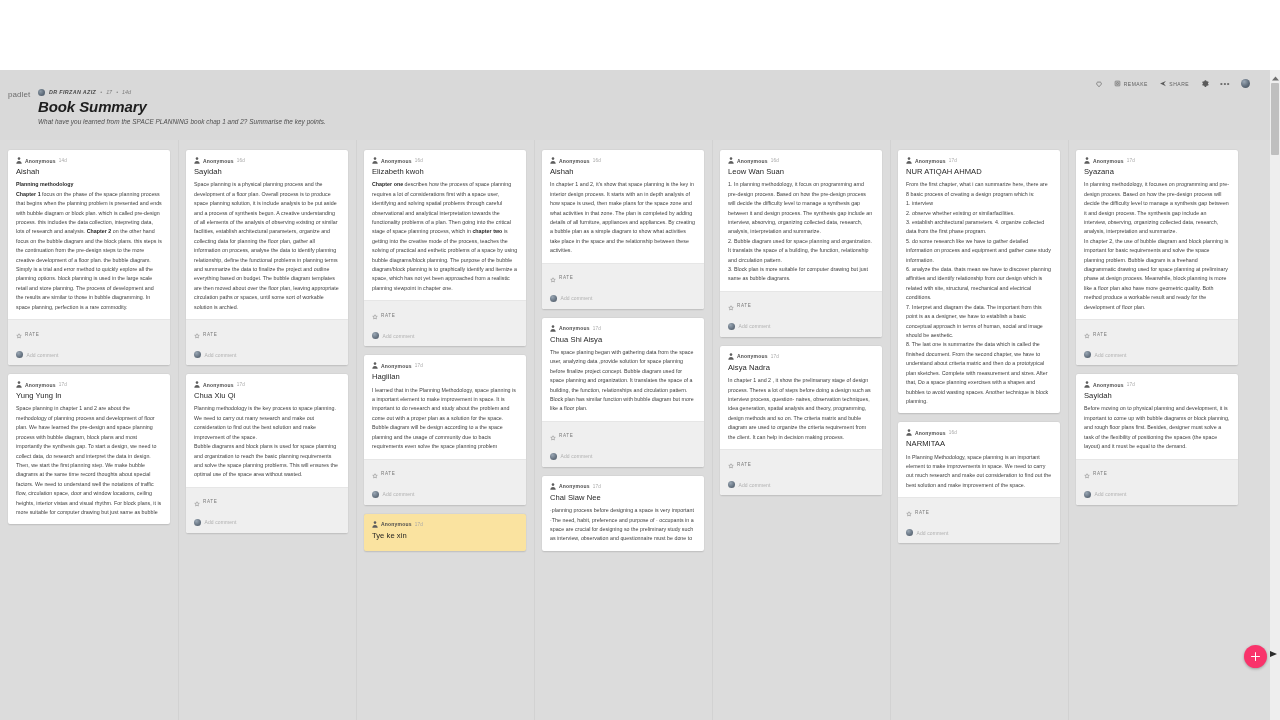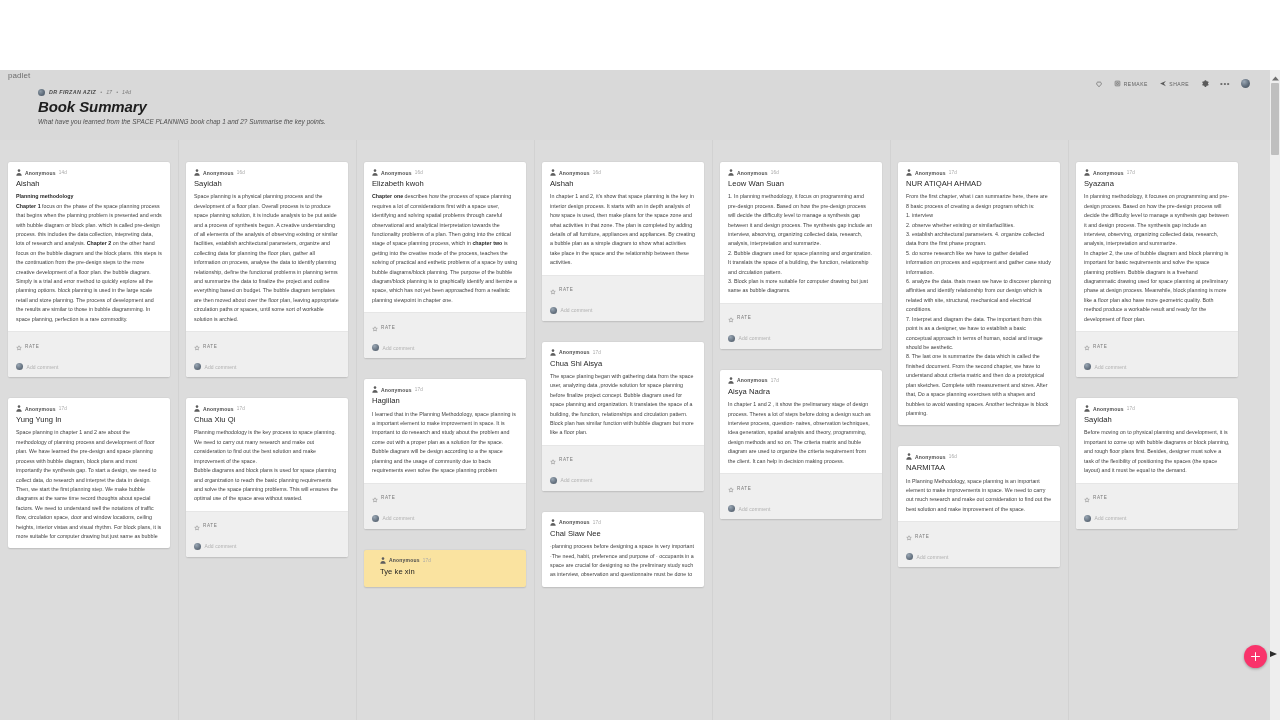--- a/index.html
+++ b/index.html
@@ -15,21 +15,21 @@
   .top-strip { height: 70px; background: #ffffff; }
 
   
   .header {
     position: relative;
     height: 70px;
     background: #d9d9d9;
     padding: 6px 0 0 0;
   }
   .brand {
-    position:absolute; left: 8px; top: 1px;
+    position:absolute; left: 8px; top: 20px;
     font-size: 8px; color:#6d6d6d; letter-spacing:.1px;
   }
   .header-inner { padding-left: 38px; padding-top: 11px; font-style: italic; }
   .meta-row { display:flex; align-items:center; gap:4px; height:10px; }
   .meta-avatar {
     width:7px; height:7px; border-radius:50%;
     background: radial-gradient(circle at 35% 35%, #8d9aa6 0%, #5d6a78 60%, #47525e 100%);
     display:inline-block;
   }
   .meta-author { font-size:5.4px; color:#4a4a4a; letter-spacing:.35px; font-weight:700; }
@@ -89,23 +89,22 @@
     background:#d2d2d2;
   }
 
   
   .card {
     background:#ffffff;
     border-radius:2px;
     box-shadow:0 .5px 1.5px rgba(0,0,0,.14);
     overflow:hidden;
     flex:0 0 auto;
-    margin-top:12px;
-  }
-  .card.yellow { background:#fae3a0;padding-left:8px; }
+  }
+  .card.yellow { background:#fae3a0; }
   .card-head {
     display:flex; align-items:center; gap:3px;
     padding:7px 8px 0 8px;
   }
   .card-avatar-icon { width:6px; height:7px; display:block; }
   .card-author { font-size:5px; color:#4c4c4c; font-weight:700; letter-spacing:.2px; }
   .card-time { font-size:4.6px; color:#a6a6a6; letter-spacing:.2px; }
   .card-body { padding:3px 8px 7px 8px; }
   .card-subject {
     font-size:7.6px; color:#1f1f1f; line-height:1.35;

